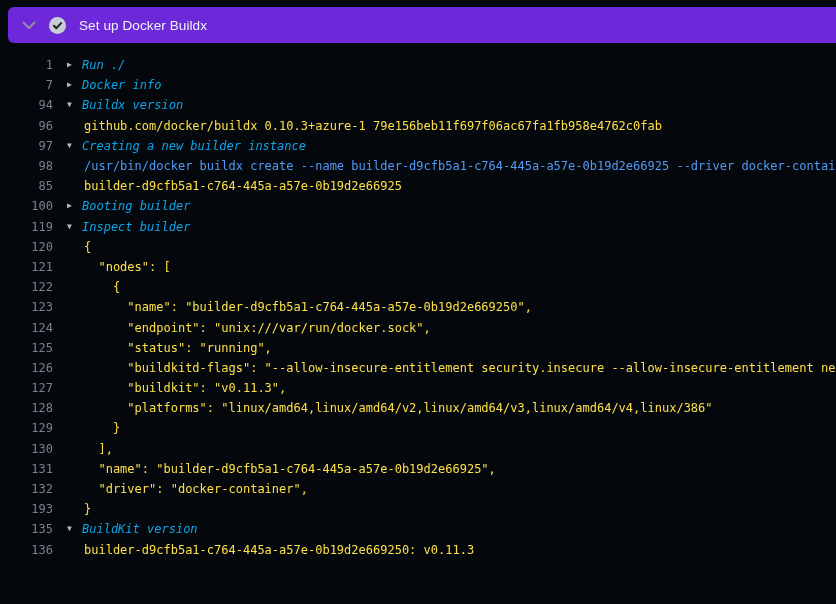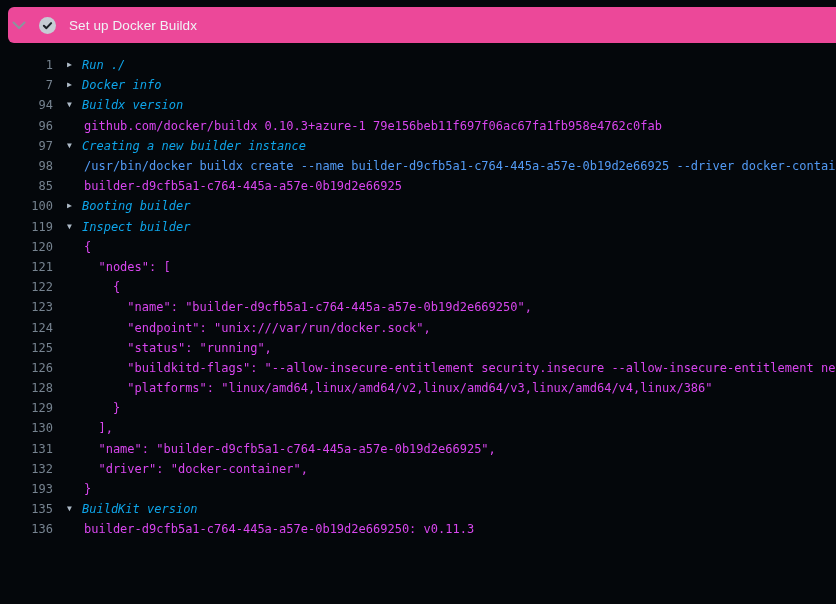--- a/index.html
+++ b/index.html
@@ -7,25 +7,25 @@
     margin: 0; padding: 0;
     width: 836px; height: 604px;
     background: #04070b;
     overflow: hidden;
     font-family: "Liberation Sans", sans-serif;
   }
   .step-header {
     position: absolute;
     left: 8px; top: 7px; right: 0;
     height: 36px;
-    background: #ec4899;
+    background: #6d28d9;
     border-radius: 6px 0 0 6px;
     display: flex;
     align-items: center;
-    padding-left: 4px;
+    padding-left: 14px;
     cursor: pointer;
   }
   .chev { flex: none; display: flex; align-items: center; margin-right: 13px; }
   .check-badge { flex: none; display: flex; align-items: center; margin-right: 13px; }
   .step-title {
     color: #f0f3f6;
     font-size: 13.5px;
     font-weight: 500;
     letter-spacing: 0.1px;
   }
@@ -54,21 +54,21 @@
     flex: none;
     width: 15px;
     margin-left: 14px;
     color: #adbac7;
     font-size: 8px;
     line-height: 1;
   }
   .grp-label { color: #0ea5e9; font-style: italic; }
   .row-text { margin-left: 31px; }
   .cmd { color: #539bf5; }
-  .out { color: #d946ef; }
+  .out { color: #fde047; }
   .group-row { cursor: pointer; }
 </style>
 </head>
 <body>
 
 <div class="step-header">
   <span class="chev">
     <svg width="14" height="9" viewBox="0 0 14 9">
       <path d="M1.5 1.5 L7 7 L12.5 1.5" fill="none" stroke="#8b949e" stroke-width="2" stroke-linecap="round" stroke-linejoin="round"></path>
     </svg>
@@ -92,20 +92,21 @@
     <div class="log-line"><span class="ln">85</span><span class="row-text out">builder-d9cfb5a1-c764-445a-a57e-0b19d2e66925</span></div>
     <div class="log-line group-row"><span class="ln">100</span><span class="caret">▶</span><span class="grp-label">Booting builder</span></div>
     <div class="log-line group-row"><span class="ln">119</span><span class="caret">▼</span><span class="grp-label">Inspect builder</span></div>
     <div class="log-line"><span class="ln">120</span><span class="row-text out">{</span></div>
     <div class="log-line"><span class="ln">121</span><span class="row-text out">  "nodes": [</span></div>
     <div class="log-line"><span class="ln">122</span><span class="row-text out">    {</span></div>
     <div class="log-line"><span class="ln">123</span><span class="row-text out">      "name": "builder-d9cfb5a1-c764-445a-a57e-0b19d2e669250",</span></div>
     <div class="log-line"><span class="ln">124</span><span class="row-text out">      "endpoint": "unix:///var/run/docker.sock",</span></div>
     <div class="log-line"><span class="ln">125</span><span class="row-text out">      "status": "running",</span></div>
     <div class="log-line"><span class="ln">126</span><span class="row-text out">      "buildkitd-flags": "--allow-insecure-entitlement security.insecure --allow-insecure-entitlement network</span></div>
+    <div class="log-line"><span class="ln">127</span><span class="row-text out">      "buildkit": "v0.11.3",</span></div>
     <div class="log-line"><span class="ln">128</span><span class="row-text out">      "platforms": "linux/amd64,linux/amd64/v2,linux/amd64/v3,linux/amd64/v4,linux/386"</span></div>
     <div class="log-line"><span class="ln">129</span><span class="row-text out">    }</span></div>
     <div class="log-line"><span class="ln">130</span><span class="row-text out">  ],</span></div>
     <div class="log-line"><span class="ln">131</span><span class="row-text out">  "name": "builder-d9cfb5a1-c764-445a-a57e-0b19d2e66925",</span></div>
     <div class="log-line"><span class="ln">132</span><span class="row-text out">  "driver": "docker-container",</span></div>
     <div class="log-line"><span class="ln">193</span><span class="row-text out">}</span></div>
     <div class="log-line group-row"><span class="ln">135</span><span class="caret">▼</span><span class="grp-label">BuildKit version</span></div>
     <div class="log-line"><span class="ln">136</span><span class="row-text out">builder-d9cfb5a1-c764-445a-a57e-0b19d2e669250: v0.11.3</span></div>
   </div>
 

